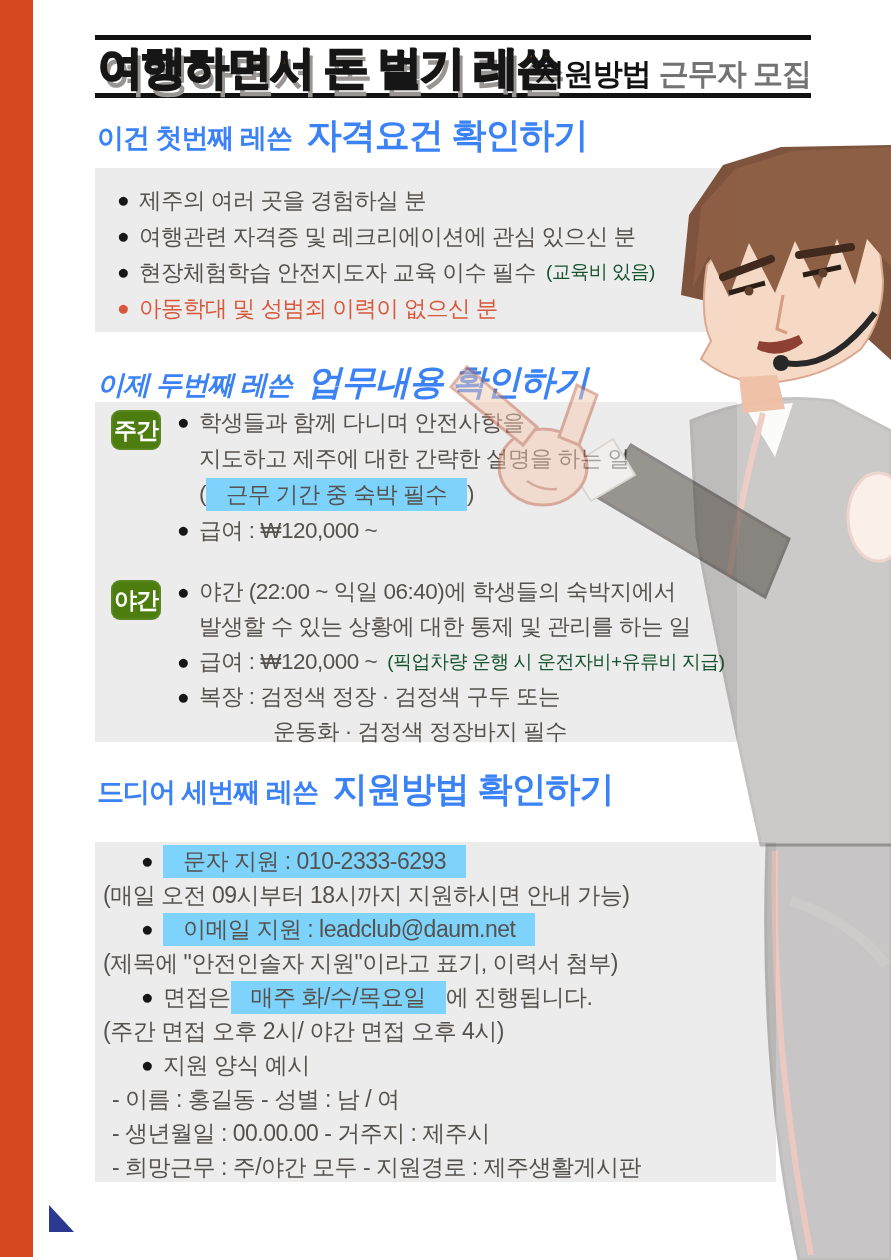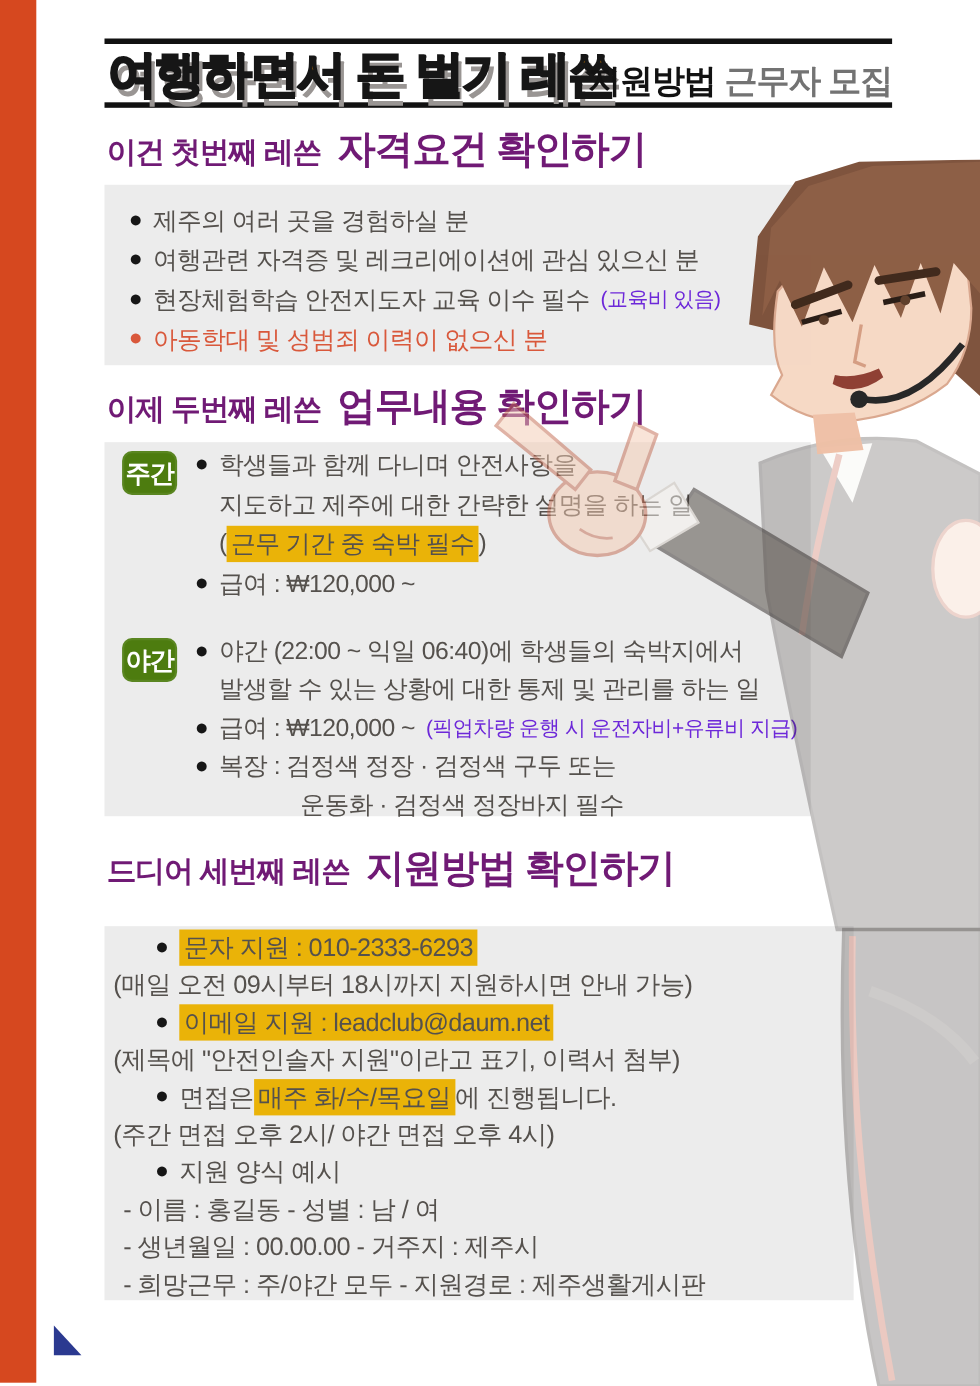--- a/index.html
+++ b/index.html
@@ -19,35 +19,35 @@
     font-size:45px;font-weight:900;letter-spacing:-2px;white-space:nowrap;
     color:#a16207;-webkit-text-stroke:2.2px #161616;
     text-shadow:4px 7px 0 #999593;
   }
   .subtitle{
     position:absolute;right:80px;top:54px;z-index:3;white-space:nowrap;
     font-size:30px;font-weight:800;color:#121212;letter-spacing:-1px;
   }
   .subtitle .orange{color:#737373;margin-left:8px;}
   
-  .sec-head{position:absolute;left:97px;margin:0;white-space:nowrap;color:#701a75;z-index:2;}
+  .sec-head{position:absolute;left:97px;margin:0;white-space:nowrap;color:#3b82f6;z-index:2;}
   .sec-head .intro{font-size:27px;font-weight:700;letter-spacing:-1px;}
   .sec-head .big{font-size:35px;font-weight:900;letter-spacing:-1px;margin-left:8px;}
-  .h1{top:112px;} .h2{top:346px;} .h3{top:766px;}
+  .h1{top:112px;} .h2{top:359px;font-style:italic;} .h3{top:766px;}
   
   .gbox{position:absolute;left:95px;background:#ececec;z-index:2;}
   .box1{top:168px;width:642px;height:164px;padding-top:14px;box-sizing:border-box;}
   .box2{top:402px;width:642px;height:340px;}
   .box3{top:842px;width:681px;height:340px;padding-top:2px;box-sizing:border-box;}
   
   .line{height:36px;display:flex;align-items:center;font-size:22.5px;color:#55514d;letter-spacing:-0.5px;white-space:nowrap;}
   .bullet{display:inline-block;width:22px;font-size:21px;color:#161616;flex:0 0 22px;}
   .red, .red .bullet{color:#d9583b;}
-  .note{font-size:19px;margin-left:10px;color:#6d28d9;}
-  .hl{background:#eab308;padding:1px 4px;}
+  .note{font-size:19px;margin-left:10px;color:#14532d;}
+  .hl{background:#7dd3fc;padding:1px 20px;}
   
   .box1 .line{padding-left:22px;}
   
   .badge{
     position:absolute;left:16px;width:50px;height:40px;background:#4d7c0f;border-radius:9px;
     display:flex;align-items:center;justify-content:center;color:#fff;font-size:23px;font-weight:900;letter-spacing:-1px;
     box-shadow:inset 0 0 0 2px rgba(255,255,255,.08);
   }
   .badge-day{top:8px;} .badge-night{top:178px;}
   .duty{position:absolute;left:82px;right:0;}

